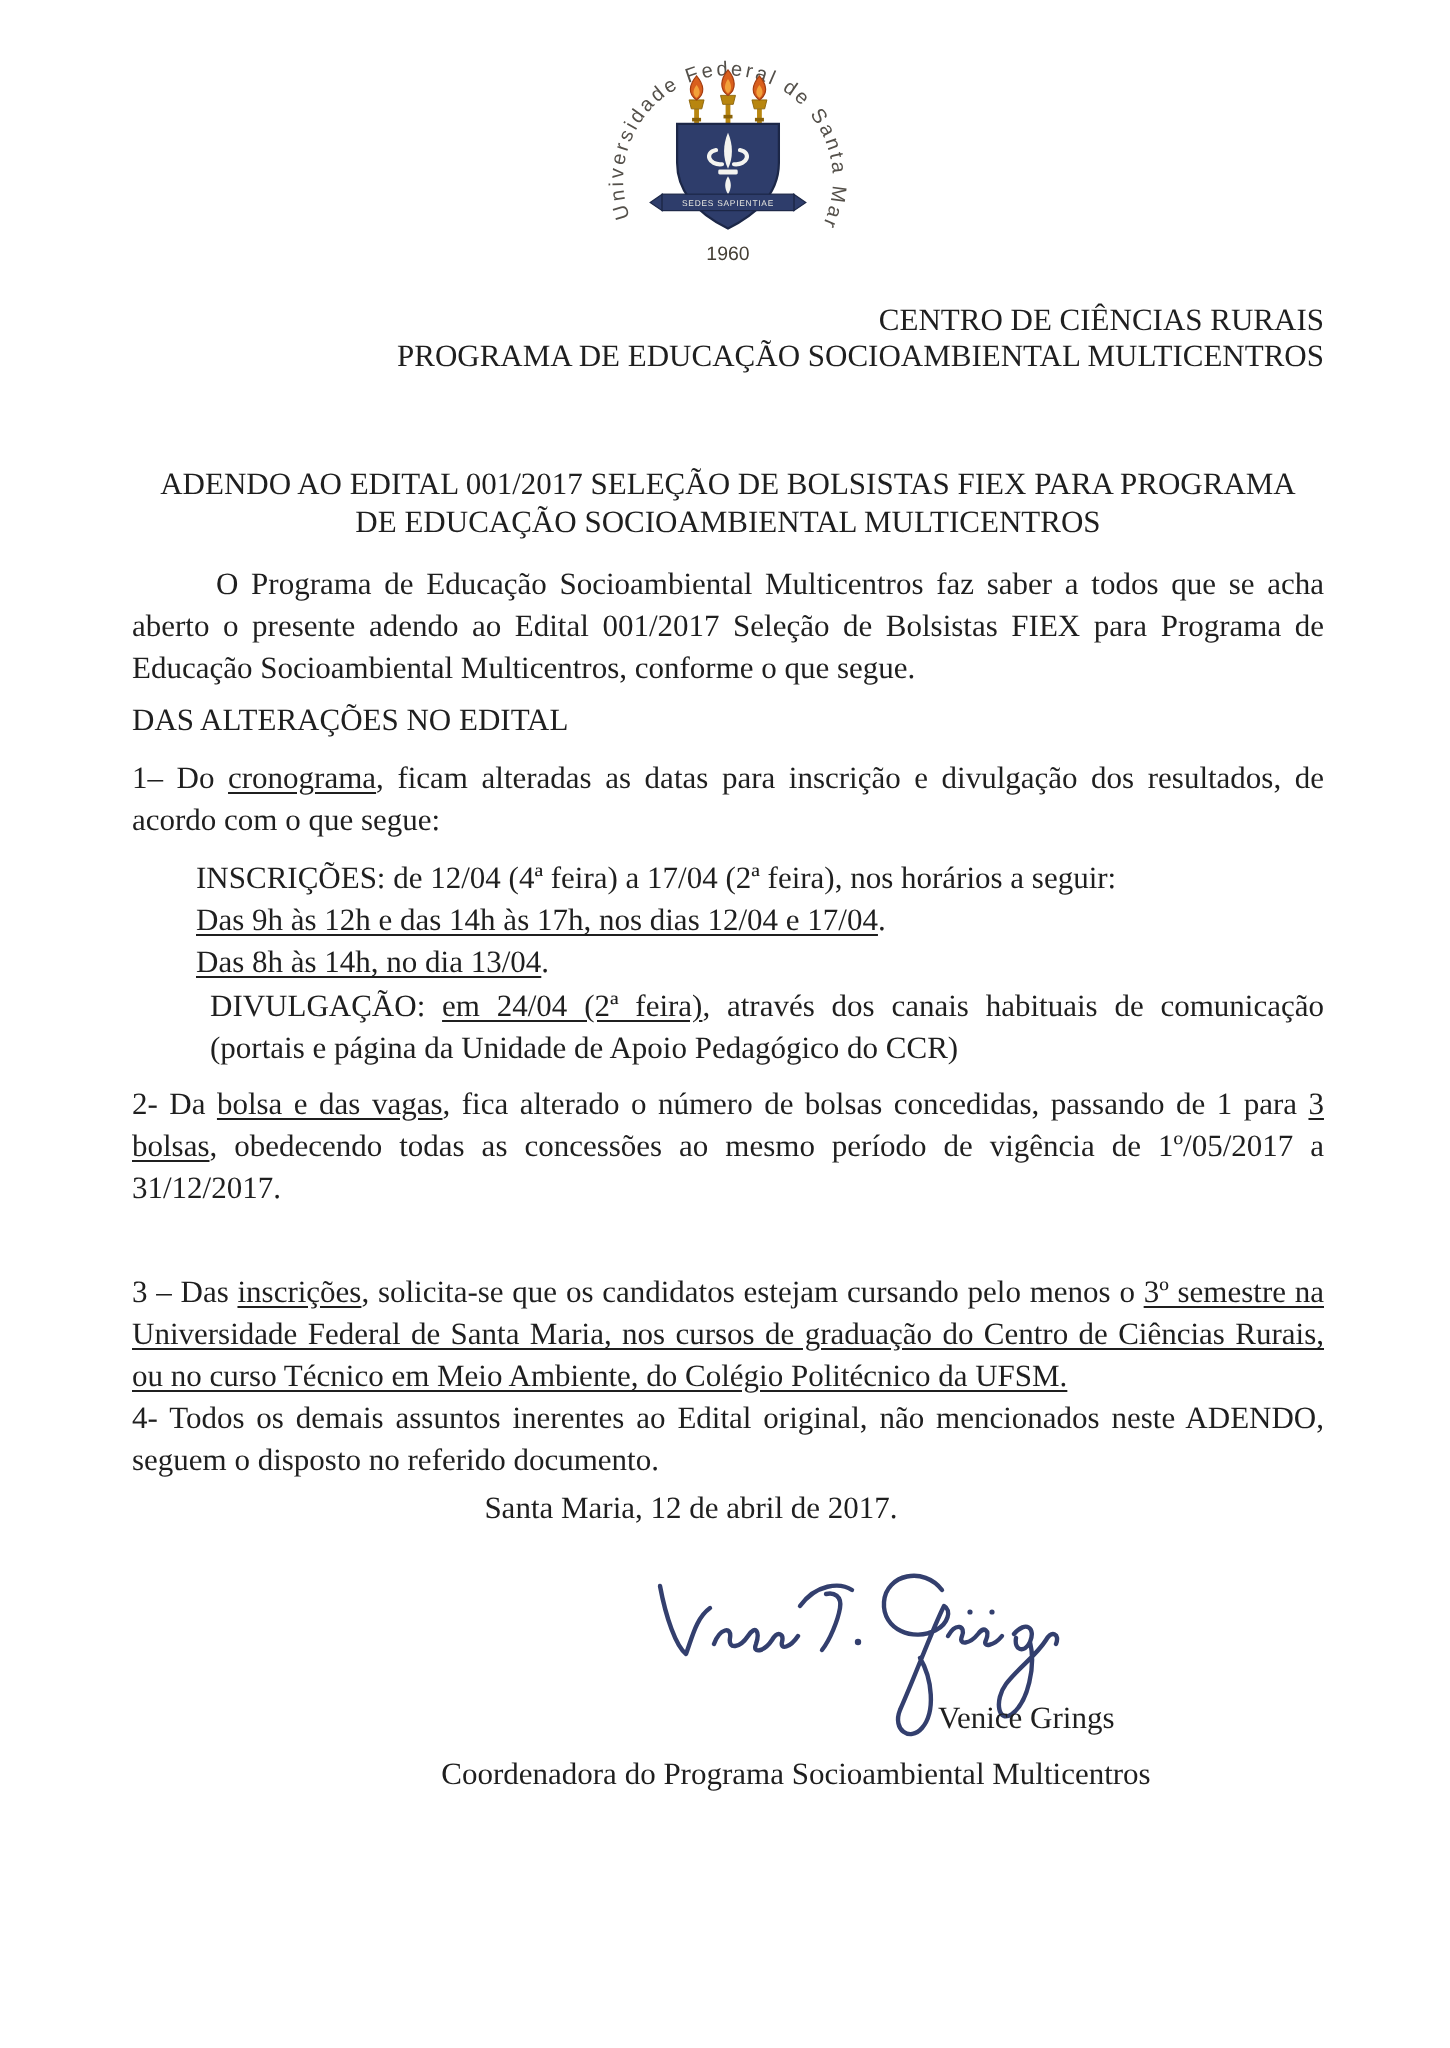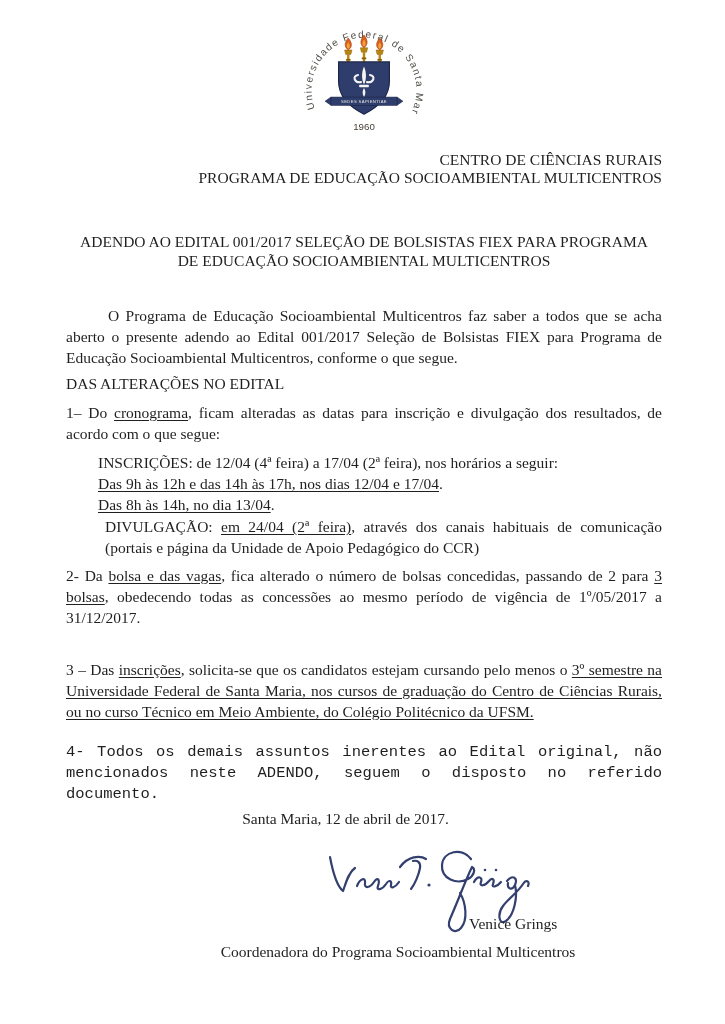--- a/index.html
+++ b/index.html
@@ -18,32 +18,32 @@
   .org { margin-top:14px; text-align:right; font-size:15.5px; line-height:18px; }
 
   .doc-title {
     margin:45px auto 0 auto; max-width:572px;
     text-align:center; font-size:15.5px; line-height:19px;
   }
 
   p.body-par {
     font-size:15.5px; line-height:21px; text-align:justify;
   }
-  .intro { margin-top:35px; text-indent:42px; }
+  .intro { margin-top:11px; text-indent:42px; }
   .section-heading { margin-top:5px; font-size:15.5px; line-height:21px; }
   .item1 { margin-top:8px; }
   .block-indent { margin-left:39px; }
   .inscricoes { margin-top:8px;margin-left:32px; }
   .inscricoes p, .divulgacao p { font-size:15.5px; line-height:21px; }
   .inscricoes p { text-align:left; }
   .divulgacao { margin-top:1px; }
   .divulgacao p { text-align:justify; }
   .item2 { margin-top:7px; }
   .item3 { margin-top:31px; }
-  .item4 { margin-top:20px;font-family:Liberation Mono, monospace; }
+  .item4 { margin-top:0; }
 
   .useg { text-decoration:underline; text-underline-offset:2px; }
 
   .date-line {
     margin-top:3px; font-size:15.5px; line-height:21px;
     text-align:center; padding-right:37px;
   }
 
   .sig-area { position:relative; height:135px; }
   .sig-svg { position:absolute; left:250px; top:12px; }
@@ -127,21 +127,21 @@
     <div class="block-indent inscricoes">
       <p><span>INSCRIÇÕES: de 12/04 (4ª feira) a 17/04 (2ª feira), nos horários a seguir:</span></p>
       <p><span class="useg">Das 9h às 12h e das 14h às 17h, nos dias 12/04 e 17/04</span><span>.</span></p>
       <p><span class="useg">Das 8h às 14h, no dia 13/04</span><span>.</span></p>
     </div>
 
     <div class="block-indent divulgacao">
       <p><span>DIVULGAÇÃO: </span><span class="useg">em 24/04 (2ª feira)</span><span>, através dos canais habituais de comunicação (portais e página da Unidade de Apoio Pedagógico do CCR)</span></p>
     </div>
 
-    <p class="body-par item2"><span>2- Da </span><span class="useg">bolsa e das vagas</span><span>, fica alterado o número de bolsas concedidas, passando de 2 para </span><span class="useg">3 bolsas</span><span>, obedecendo todas as concessões ao mesmo período de vigência de 1º/05/2017 a 31/12/2017.</span></p>
+    <p class="body-par item2"><span>2- Da </span><span class="useg">bolsa e das vagas</span><span>, fica alterado o número de bolsas concedidas, passando de 1 para </span><span class="useg">3 bolsas</span><span>, obedecendo todas as concessões ao mesmo período de vigência de 1º/05/2017 a 31/12/2017.</span></p>
 
     <p class="body-par item3"><span>3 – Das </span><span class="useg">inscrições</span><span>, solicita-se que os candidatos estejam cursando pelo menos o </span><span class="useg">3º semestre na Universidade Federal de Santa Maria, nos cursos de graduação do Centro de Ciências Rurais, ou no curso Técnico em Meio Ambiente, do Colégio Politécnico da UFSM.</span></p>
 
     <p class="body-par item4"><span>4- Todos os demais assuntos inerentes ao Edital original, não mencionados neste ADENDO, seguem o disposto no referido documento.</span></p>
 
     <div class="date-line">Santa Maria, 12 de abril de 2017.</div>
 
     <div class="sig-area">
       <svg class="sig-svg" width="225" height="95" viewBox="0 0 225 95" aria-hidden="true">
         <g fill="none" stroke="#333f6e" stroke-width="2.2" stroke-linecap="round" stroke-linejoin="round">

